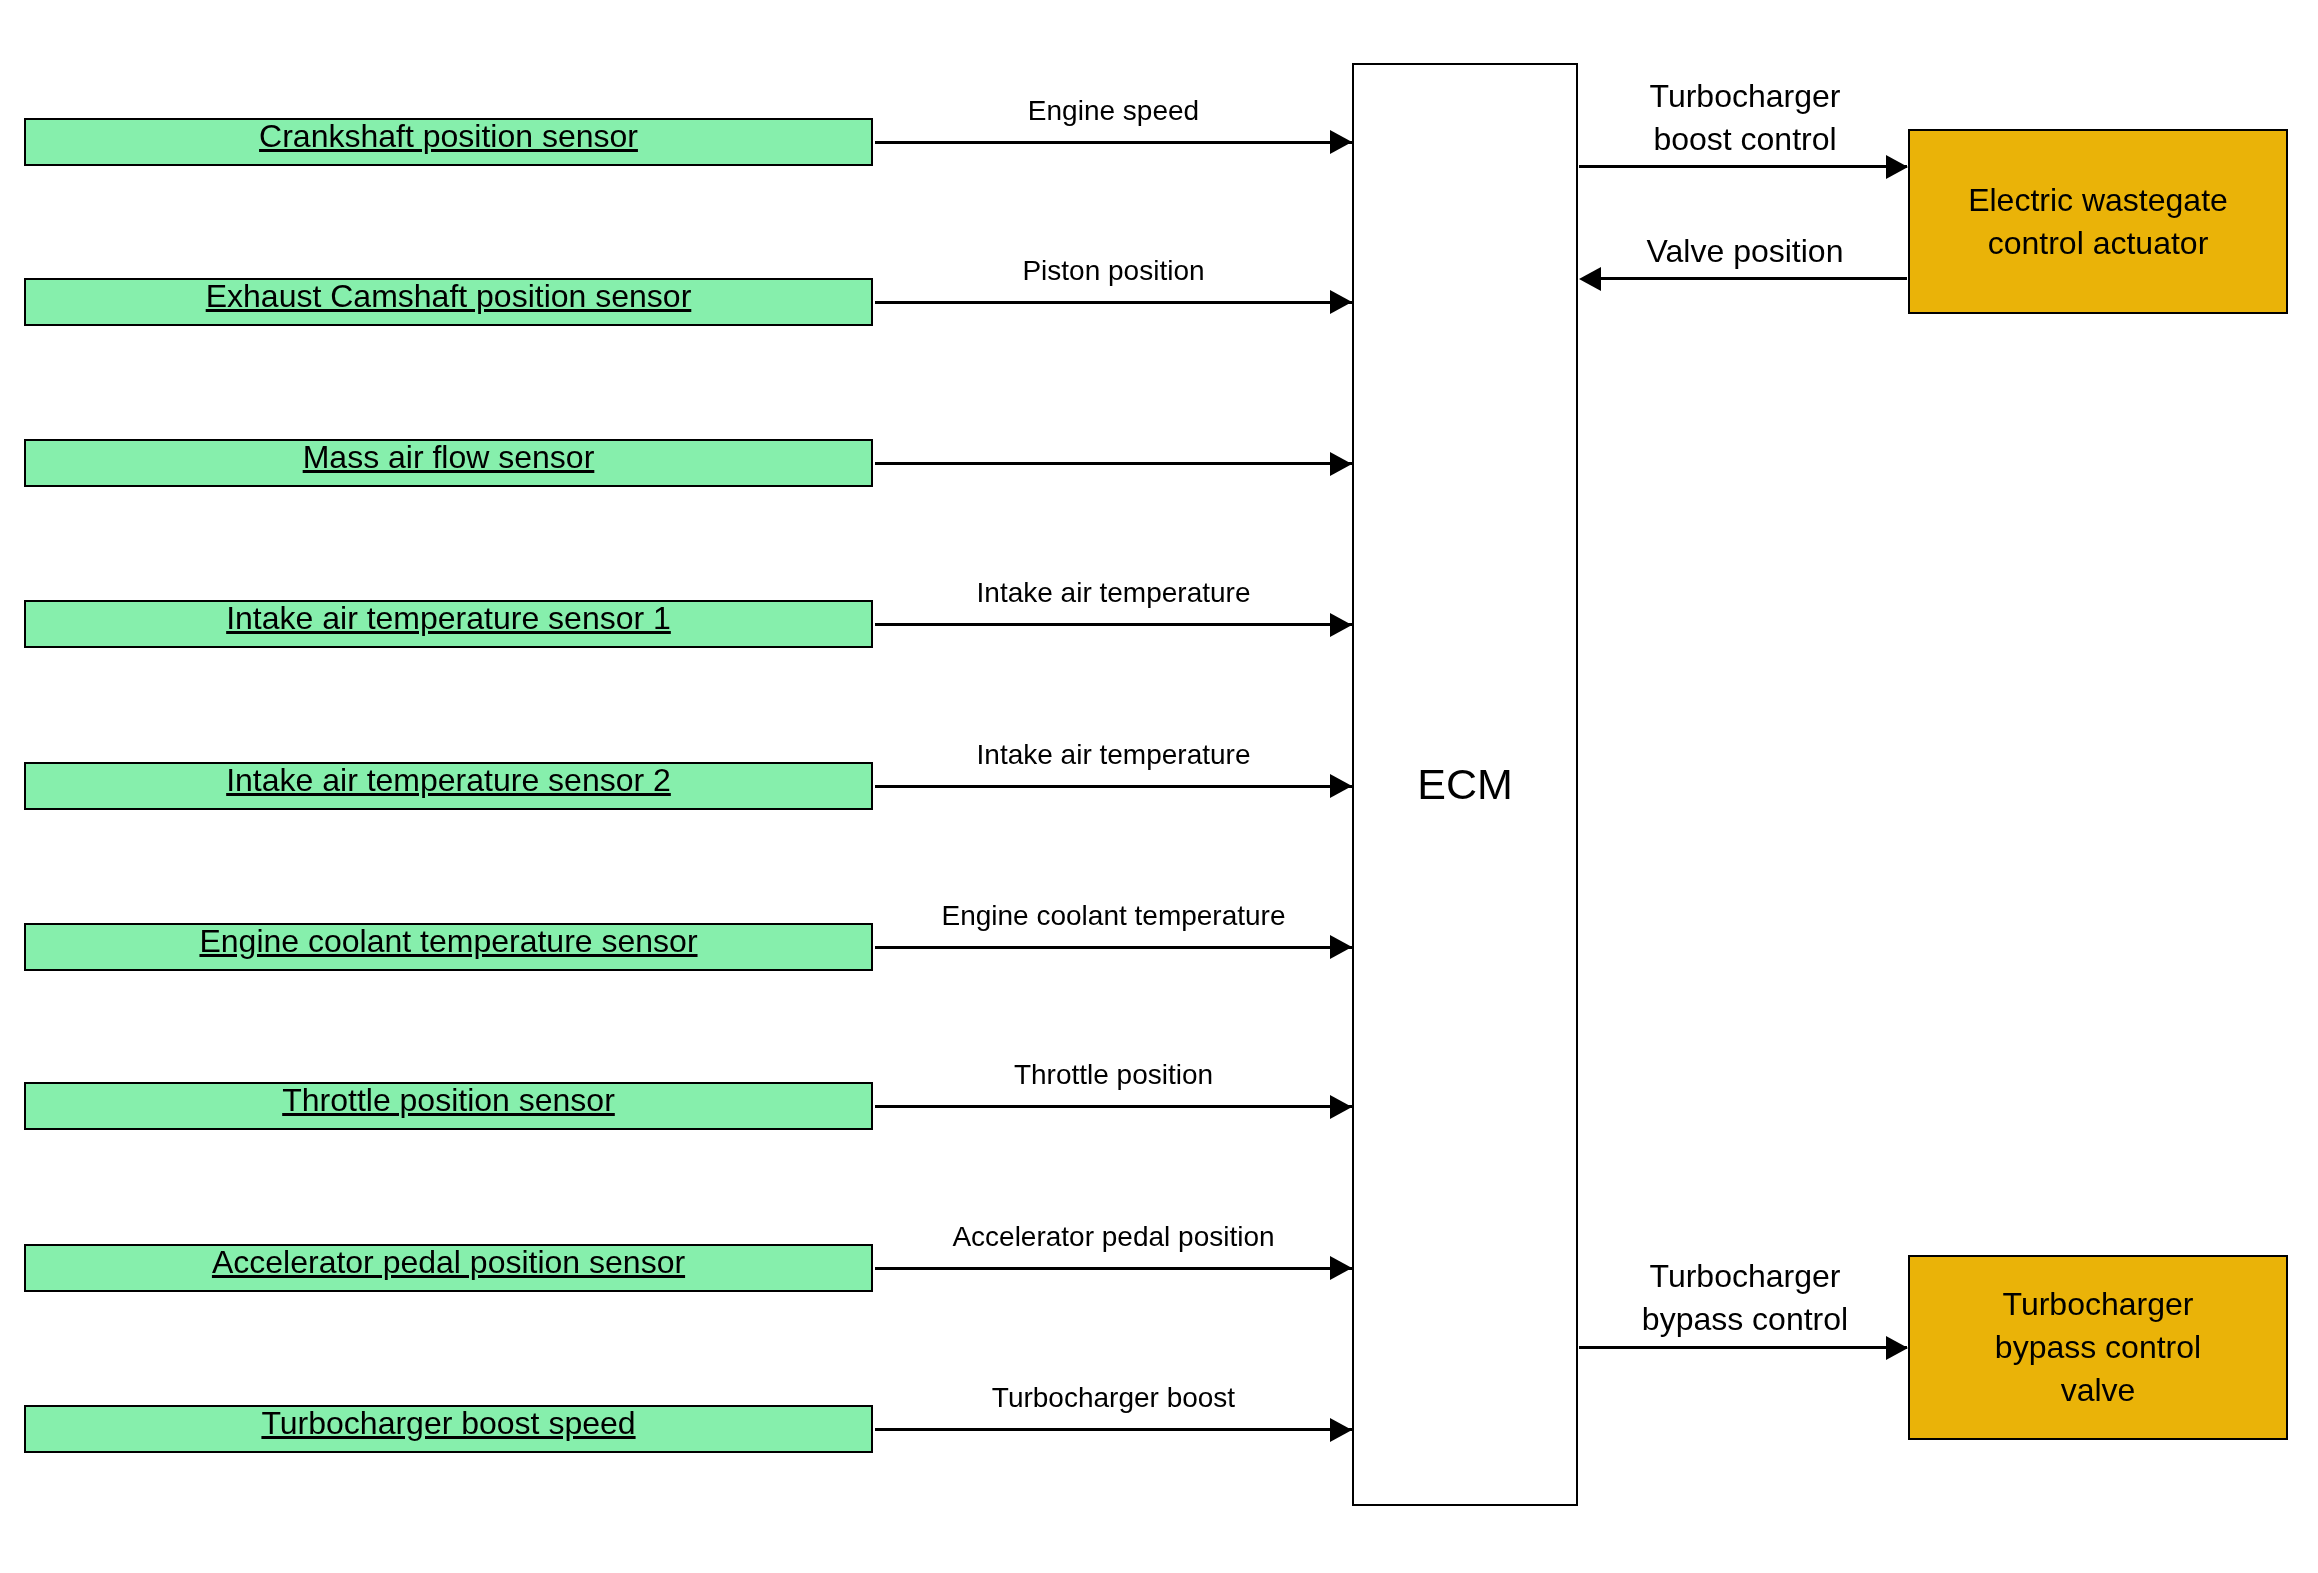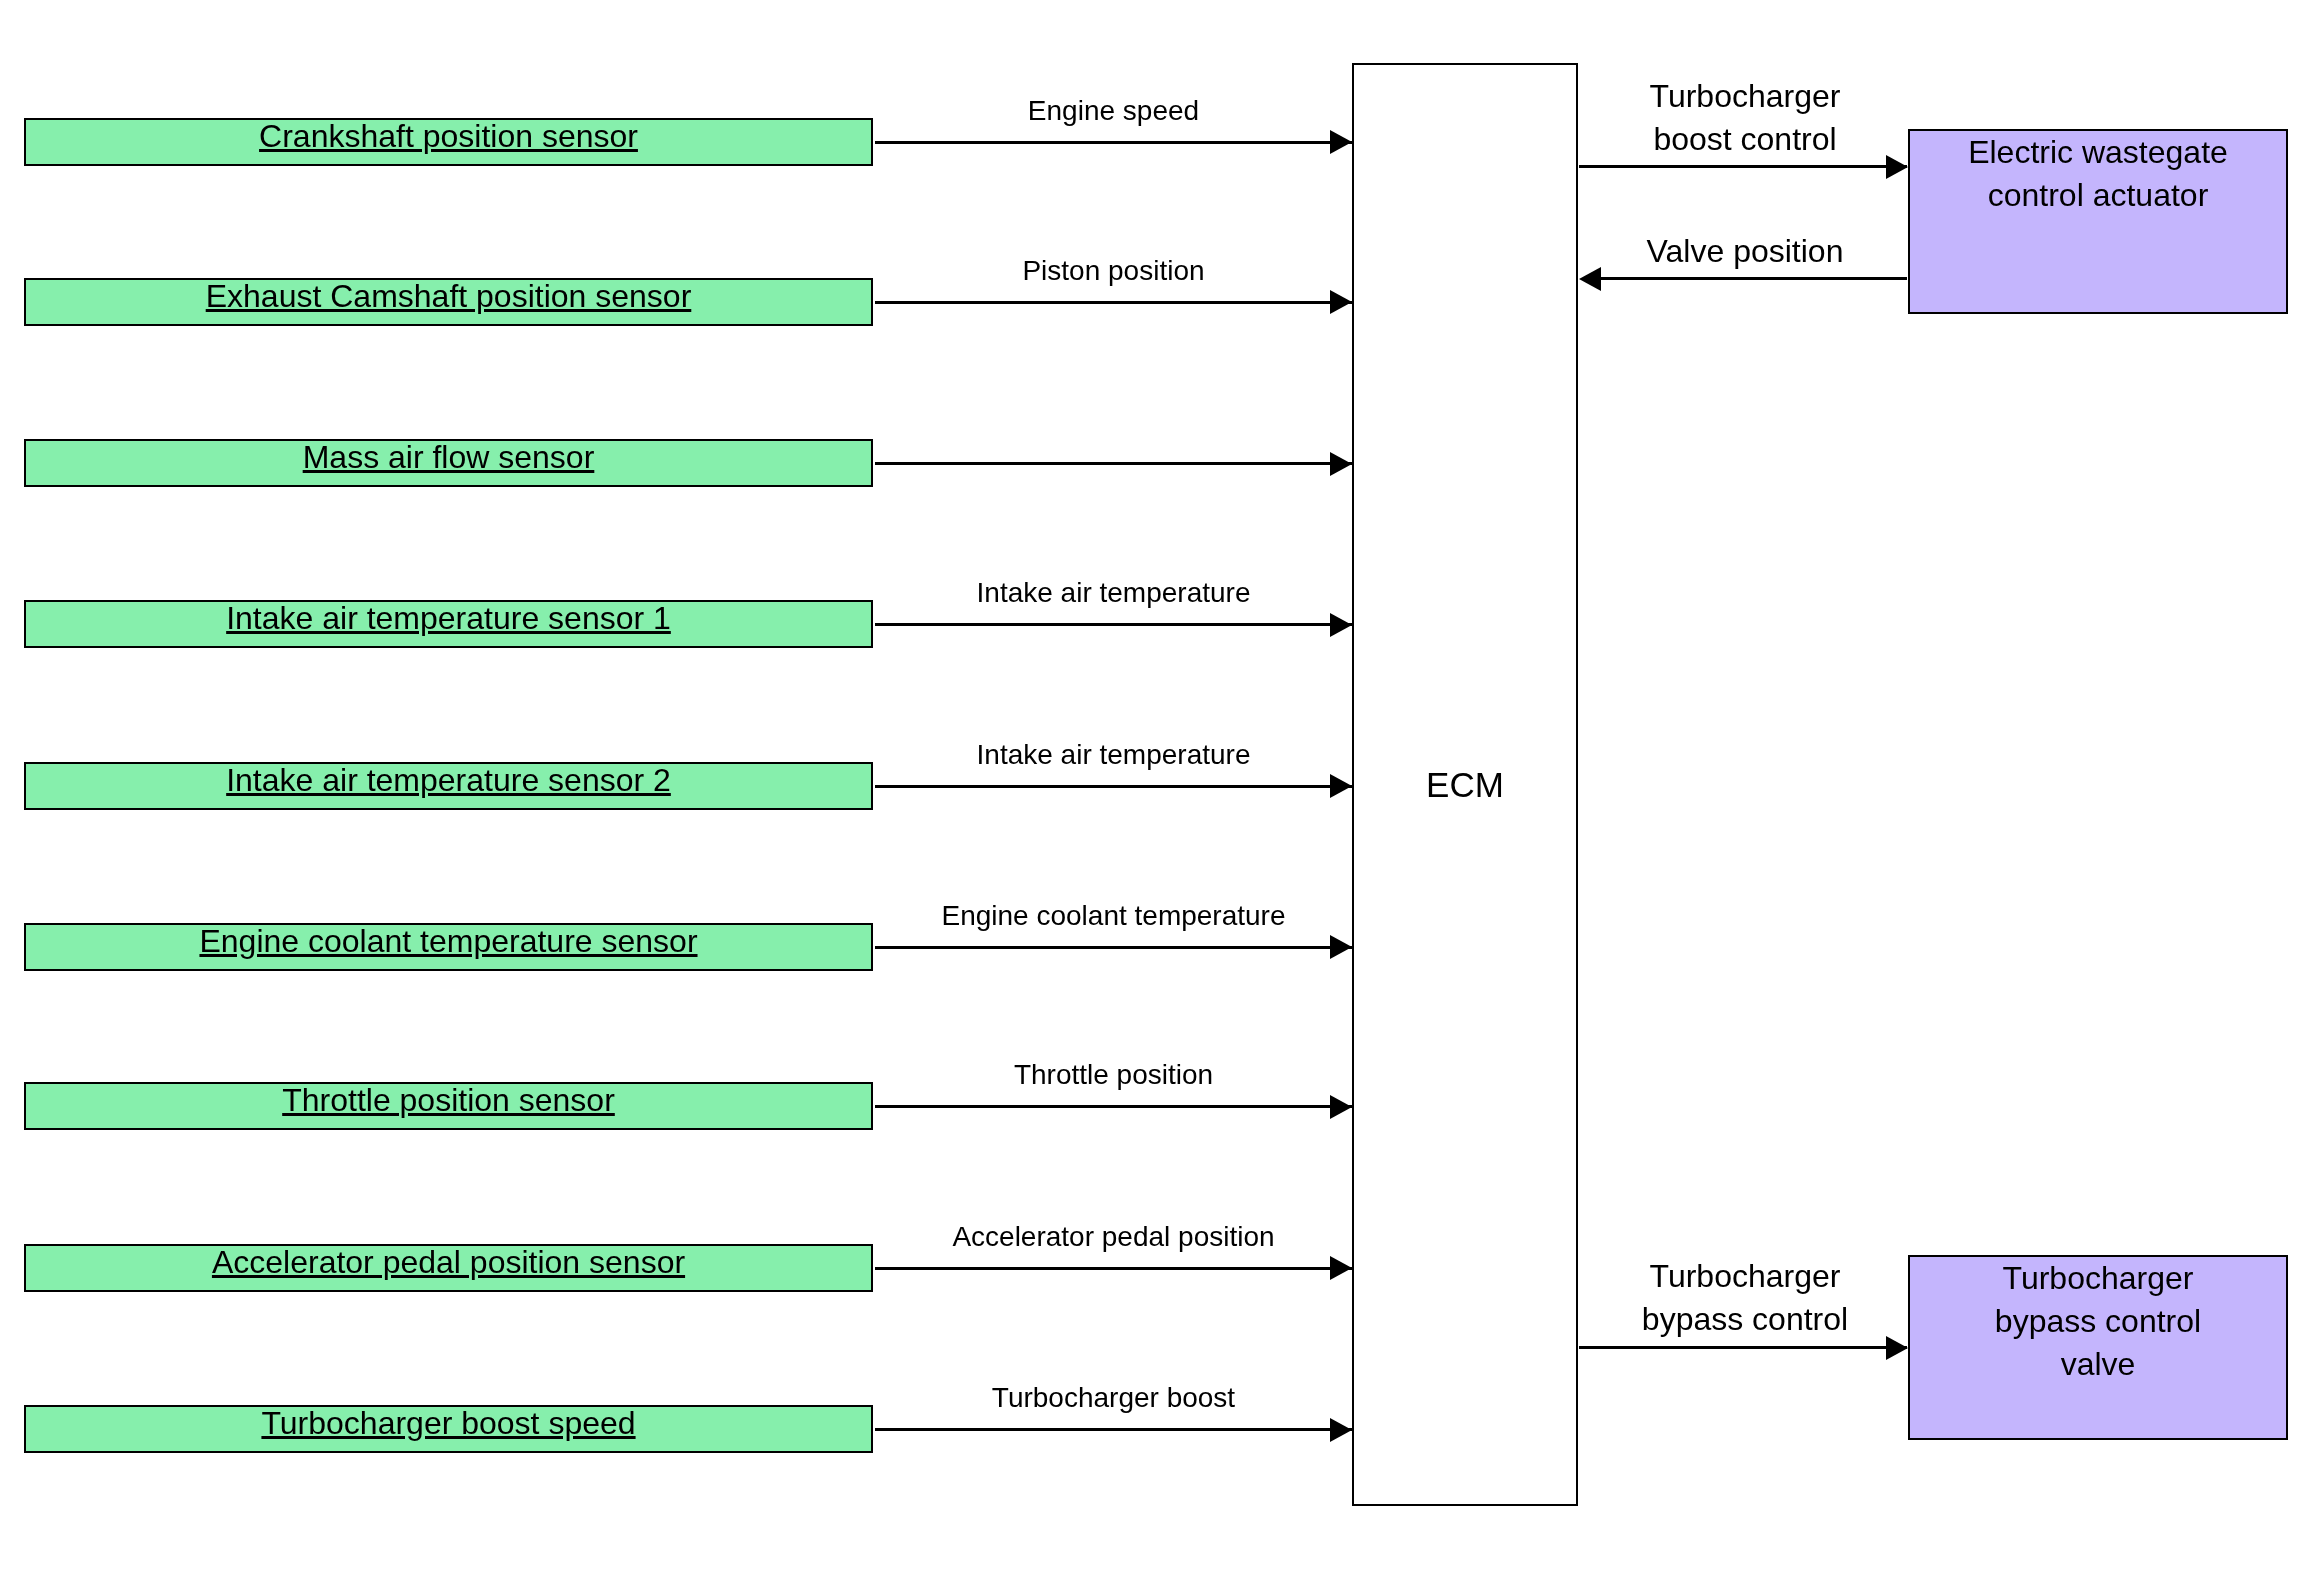--- a/index.html
+++ b/index.html
@@ -29,30 +29,31 @@
     position: absolute;
     left: 1352px;
     top: 63px;
     width: 222px;             
     height: 1439px;           
     border: 2.9px solid #000;
     background: #fff;
     display: flex;
     align-items: center;
     justify-content: center;
-    font-size: 35px;
+    font-size: 43px;
   }
   .rbox {
     position: absolute;
     left: 1908px;
     width: 376px;             
     height: 181px;            
     border: 2.9px solid #000;
-    background: #c4b5fd;
+    background: #eab308;
     display: flex;
+    align-items: center;
     justify-content: center;
     text-align: center;
     font-size: 32px;
     line-height: 43px;
   }
   .rbox .inner { display: block; }
   .siglabel {
     position: absolute;
     left: 875px;
     width: 477px;

